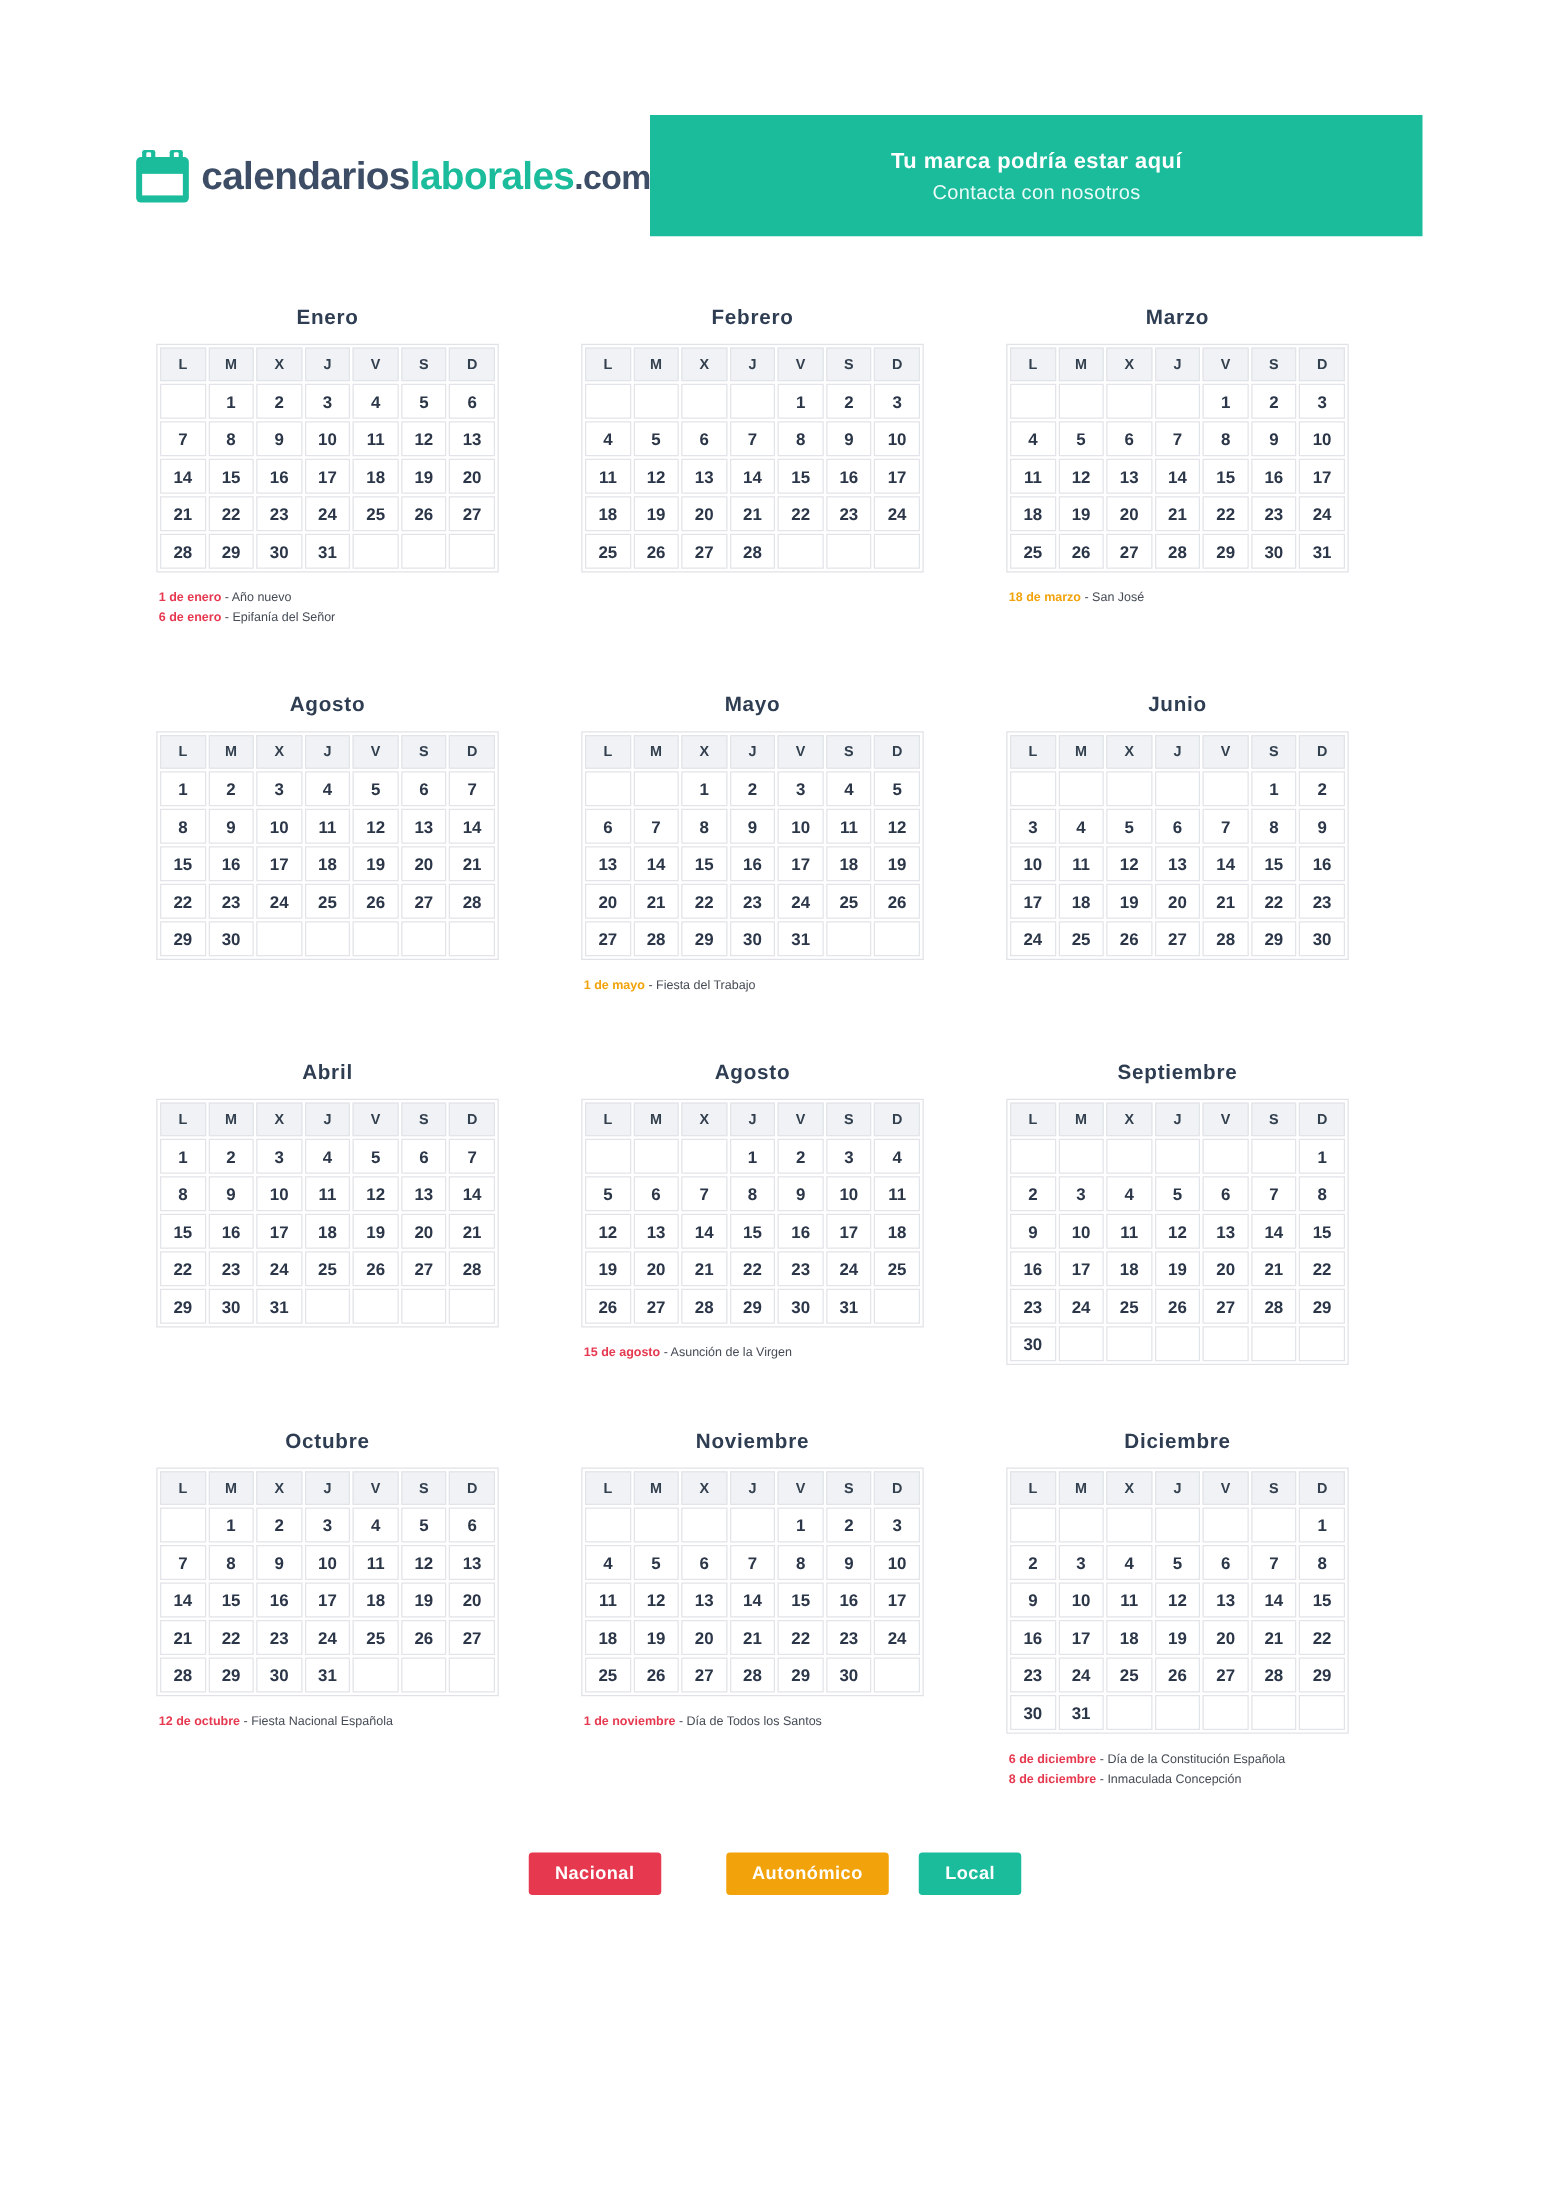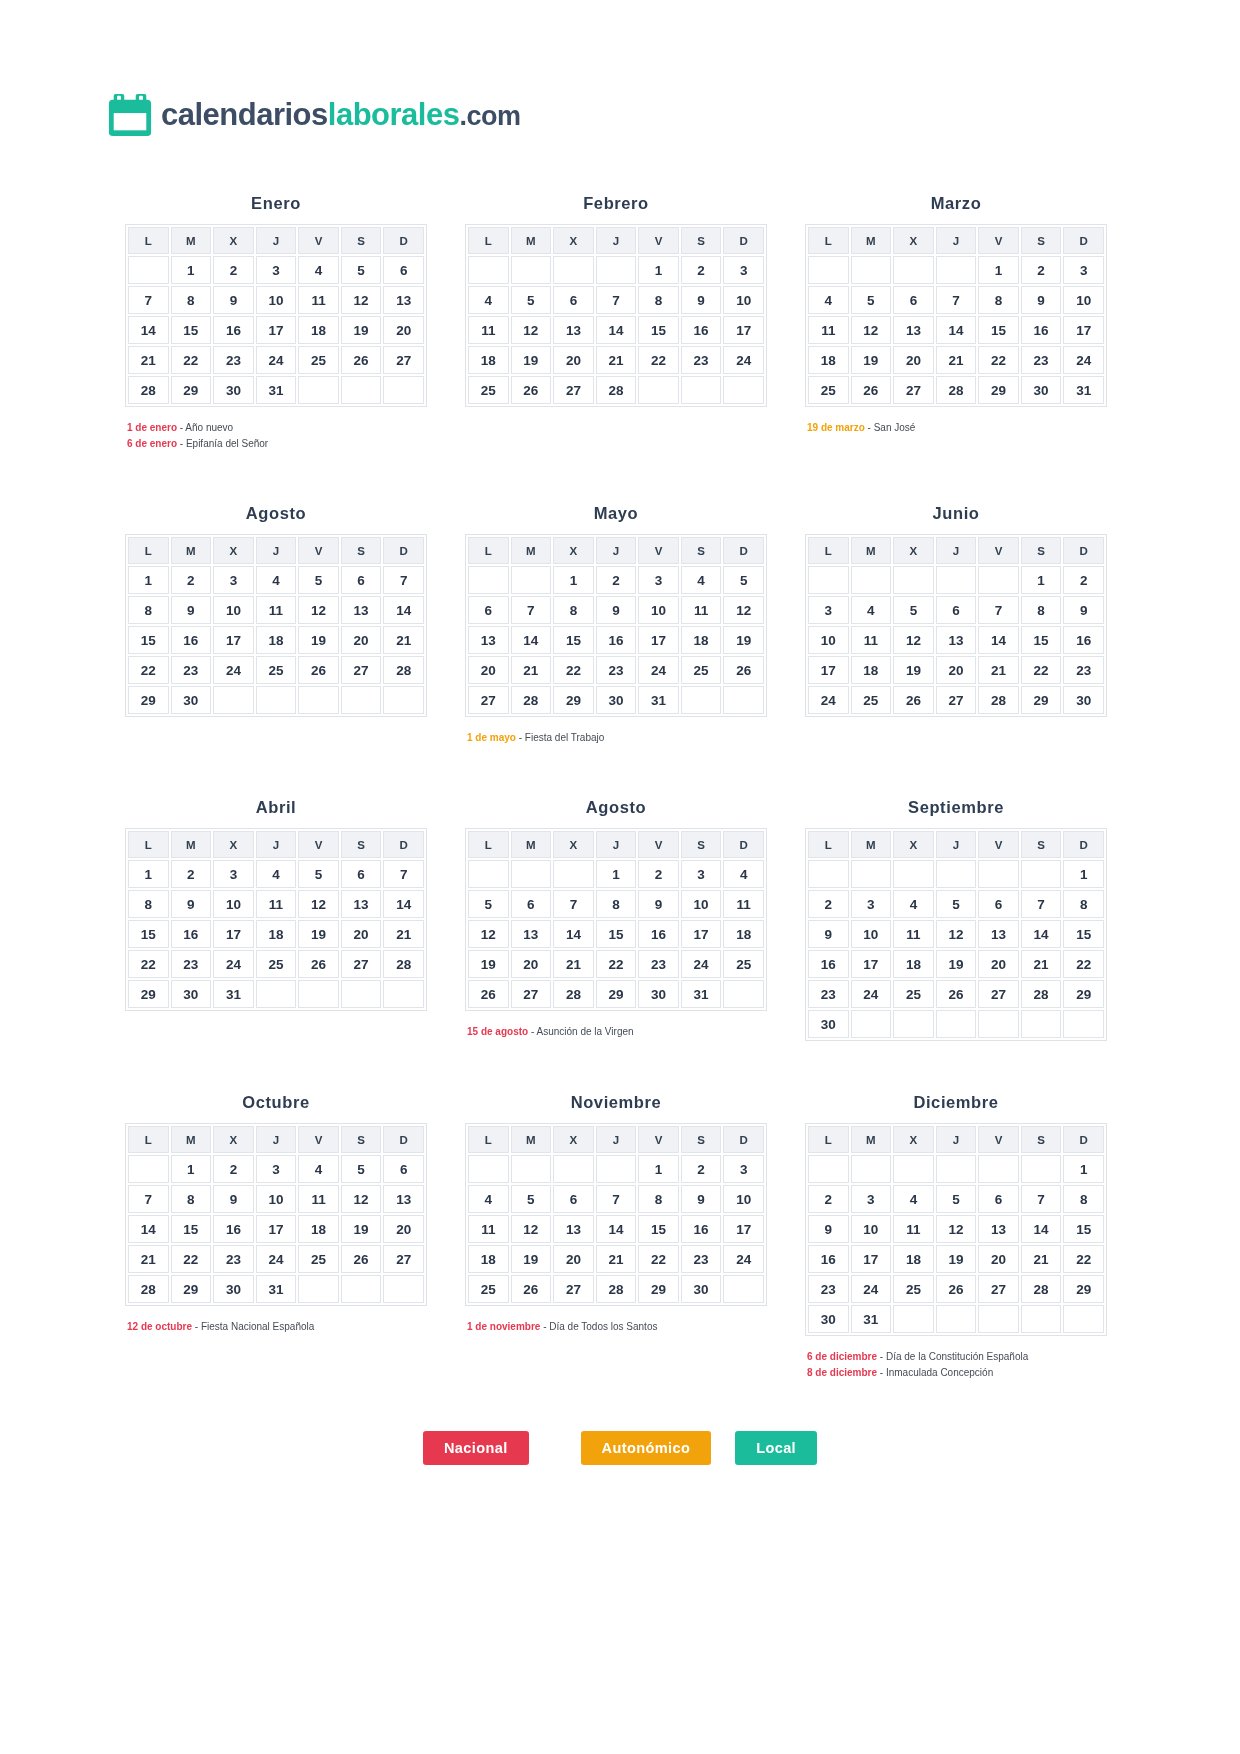--- a/index.html
+++ b/index.html
@@ -45,21 +45,21 @@
     margin:30px 0 0 0;text-align:center;
     font-size:28px;font-weight:800;color:#263445;letter-spacing:0.2px;
   }
 
   
   .months-grid{
     margin:56px auto 0 auto;width:990px;
     display:grid;grid-template-columns:repeat(3,310px);
     column-gap:30px;row-gap:52px;justify-content:center;align-items:start;
   }
-  .month{width:302px;}
+  .month{width:274px;}
   .month-title{
     margin:0 0 11px 0;text-align:center;
     font-size:16.5px;font-weight:700;color:#2e3d52;letter-spacing:0.6px;
   }
   table.cal{
     border-collapse:separate;border-spacing:2px;
     border:1px solid #dfe2e6;width:100%;background:#fff;
   }
   table.cal th{
     width:40px;height:27px;background:var(--c-headbg);
@@ -109,20 +109,24 @@
           <rect x="7" y="2" width="11" height="12" rx="2" fill="#1abc9c"></rect>
           <rect x="10.5" y="4" width="4" height="7" rx="1" fill="#ffffff"></rect>
           <rect x="30" y="2" width="11" height="12" rx="2" fill="#1abc9c"></rect>
           <rect x="33.5" y="4" width="4" height="7" rx="1" fill="#ffffff"></rect>
           <rect x="2" y="8" width="44" height="38" rx="4" fill="#1abc9c"></rect>
           <rect x="7" y="22" width="34" height="18" fill="#ffffff"></rect>
         </svg>
       </span>
       <span class="logo-text"><span class="lt-1">calendarios</span><span class="lt-2">laborales</span><span class="lt-3">.com</span></span>
     </a>
+    <a class="ad-banner">
+      <span class="ad-line1">Tu marca podría estar aquí</span>
+      <span class="ad-line2">Contacta con nosotros</span>
+    </a>
   </header>
 
 
   <main class="months-grid">
       <section class="month">
         <h2 class="month-title">Enero</h2>
         <table class="cal">
           <thead>
             <tr>
               <th>L</th>
@@ -306,21 +310,21 @@
               <td>26</td>
               <td>27</td>
               <td>28</td>
               <td>29</td>
               <td class="c-sat">30</td>
               <td class="c-sun">31</td>
             </tr>
           </tbody>
         </table>
         <ul class="notes">
-          <li><strong class="note-autonomic">19 de marzo</strong><span> - San José</span></li>
+          <li><strong class="note-autonomic">18 de marzo</strong><span> - San José</span></li>
         </ul>
       </section>
       <section class="month">
         <h2 class="month-title">Agosto</h2>
         <table class="cal">
           <thead>
             <tr>
               <th>L</th>
               <th>M</th>
               <th>X</th>

